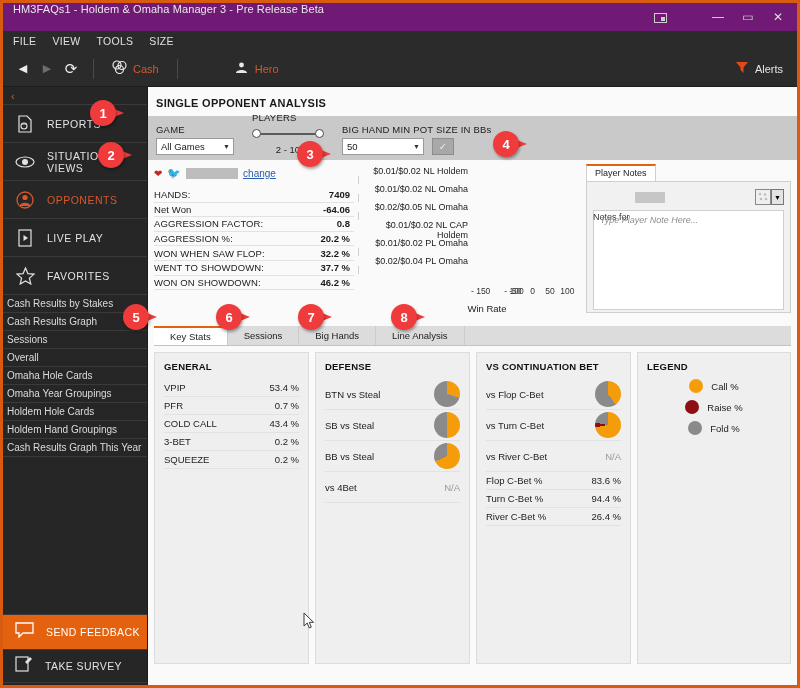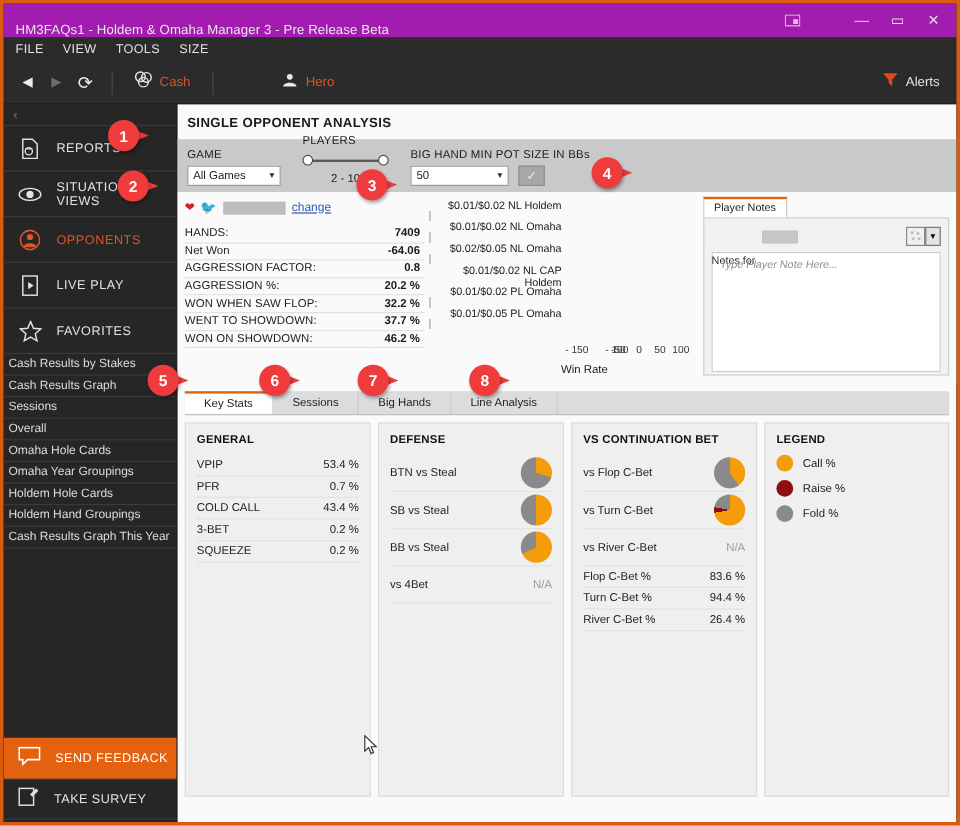--- a/index.html
+++ b/index.html
@@ -12,22 +12,22 @@
   }
   #app {
     position: absolute; left: 3px; top: 3px;
     width: 794px; height: 682px;
     background: #2b2b2b;
     overflow: hidden;
   }
 
   
   .titlebar {
-    height: 28px; background: #a21caf; color: #e8e8e8;
-    display: flex; align-items: flex-end; position: relative;
+    height: 28px; background: #701a75; color: #e8e8e8;
+    display: flex; align-items: flex-start; position: relative;
   }
   .title-text { font-size: 11px; padding-left: 10px; letter-spacing: .1px; }
   .win-btns { position: absolute; right: 4px; top: 0; height: 28px; display: flex; align-items: center; }
   .win-btn { width: 30px; height: 24px; display: flex; align-items: center; justify-content: center;
     color: #ddd; font-size: 12px; }
   .monitor-icon { position: absolute; left: 651px; top: 7px; color: #ccc; }
 
   
   .menubar { height: 20px; background: #2b2b2b; display: flex; align-items: center; padding-left: 10px; gap: 16px; }
   .menubar span { color: #e0e0e0; font-size: 10.5px; letter-spacing: .3px; }
@@ -154,21 +154,21 @@
   .panel-cbet   { width: 155px; }
   .panel-legend { flex: 1; }
   .panel-h { font-size: 9.5px; font-weight: bold; color: #111; letter-spacing: .2px; margin-bottom: 7px; }
   .row2 { display: flex; align-items: center; justify-content: space-between;
      font-size: 9.5px; color: #222; padding: 3px 0; border-bottom: 1px solid #e2e2e2; }
   .row2 .v { font-weight: normal; }
   .row-pie { display: flex; align-items: center; justify-content: space-between; height: 31px;
      border-bottom: 1px solid #e2e2e2; font-size: 9.5px; color: #222; }
   .row-pie .na { color: #9a9a9a; }
   .pie { width: 26px; height: 26px; border-radius: 50%; }
-  .leg-row { display: flex; align-items: center; gap: 8px; margin-bottom: 7px; }
+  .leg-row { display: flex; align-items: center; gap: 8px; margin-bottom: 7px; justify-content: center; }
   .leg-dot { width: 14px; height: 14px; border-radius: 50%; }
   .leg-lbl { font-size: 9.5px; color: #222; }
 
   .bottom-strip { height: 7px; }
 
   
   .callout { position: absolute; width: 34px; height: 26px; z-index: 50; }
   .callout .bubble {
     position: absolute; left: 0; top: 0; width: 26px; height: 26px; border-radius: 50%;
     background: #ef3b3b; box-shadow: 1px 2px 3px rgba(0,0,0,.35);
@@ -485,21 +485,21 @@
                   <div class="gridline" style="left: 8.33333%;"></div>
                   <div class="gridline" style="left: 25%;"></div>
                   <div class="gridline" style="left: 41.6667%;"></div>
                   <div class="zeroline" style="left: 58.3333%;"></div>
                   <div class="gridline" style="left: 75%;"></div>
                   <div class="gridline" style="left: 91.6667%;"></div>
                   <div class="bar" style="left: 58.3333%; width: 33.6667%; background: rgb(95, 156, 51);"></div>
                 </div>
               </div>
               <div class="chart-row">
-                <div class="chart-lbl">$0.01/$0.05 PL Omaha</div>
+                <div class="chart-lbl">$0.02/$0.04 PL Omaha</div>
                 <div class="plot">
                   <div class="gridline" style="left: 8.33333%;"></div>
                   <div class="gridline" style="left: 25%;"></div>
                   <div class="gridline" style="left: 41.6667%;"></div>
                   <div class="zeroline" style="left: 58.3333%;"></div>
                   <div class="gridline" style="left: 75%;"></div>
                   <div class="gridline" style="left: 91.6667%;"></div>
                   <div class="bar" style="left: 19%; width: 39.3333%; background: rgb(156, 22, 22);"></div>
                 </div>
               </div>

